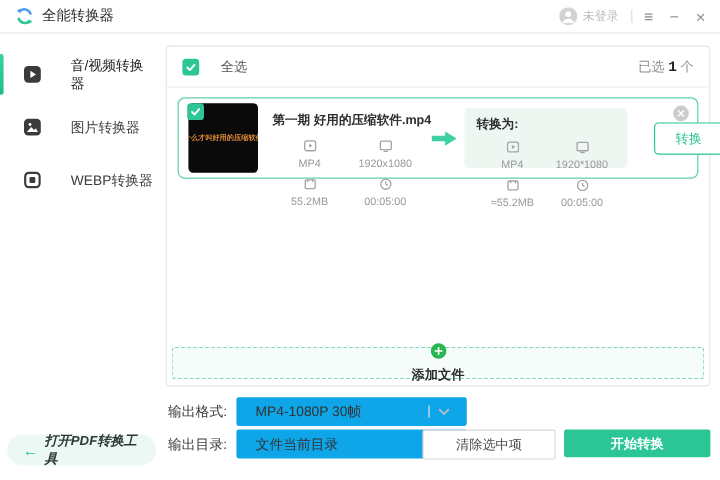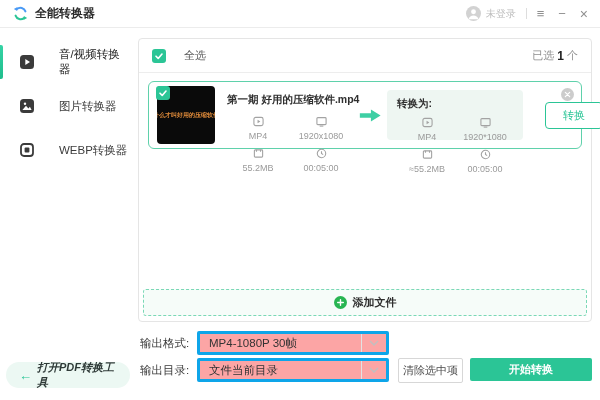--- a/index.html
+++ b/index.html
@@ -5,21 +5,21 @@
   html,body{margin:0;padding:0;}
   body{
     width:600px;height:400px;position:relative;overflow:hidden;
     background:#fff;color:#333;
     font-family:"Liberation Sans",sans-serif;
     -webkit-font-smoothing:antialiased;
   }
   
   .titlebar{height:28px;display:flex;align-items:center;padding:0 12px;
     border-bottom:1px solid #ececec;box-sizing:border-box;}
-  .tb-title{font-size:12px;font-weight:bold;color:#2b2b2b;margin-left:6px;}
+  .tb-title{font-size:12px;font-weight:normal;color:#2b2b2b;margin-left:6px;}
   .tb-right{margin-left:auto;display:flex;align-items:center;}
   .tb-login{font-size:10px;color:#bcbcbc;margin-left:5px;}
   .tb-divider{width:1px;height:11px;background:#ddd;margin:0 10px;}
   .tb-btn{color:#8f8f8f;line-height:1;margin-left:0;}
   .tb-menu{font-size:13px;}
   .tb-min{font-size:13px;margin-left:14px;}
   .tb-close{font-size:14px;margin-left:14px;}
   
   .layout{display:flex;height:372px;position:relative;}
   .sidebar{width:130px;flex:none;position:relative;padding-top:12px;box-sizing:border-box;}
@@ -34,21 +34,21 @@
   .pdf-arrow{color:#2bc596;font-weight:bold;font-style:normal;font-size:13px;}
   
   .main{flex:1;position:relative;}
   .panel{position:absolute;left:8px;right:8px;top:10px;height:284px;
     border:1px solid #e5e5e5;border-radius:4px;box-sizing:border-box;background:#fff;}
   .panel-head{height:33px;display:flex;align-items:center;padding:0 13px;
     border-bottom:1px solid #ededed;}
   .checkbox{width:14px;height:14px;border-radius:3px;background:#2bc596;
     display:flex;align-items:center;justify-content:center;flex:none;}
   .select-all-label{font-size:11px;color:#555;margin-left:18px;}
-  .selected-info{margin-left:auto;font-size:11px;color:#8d8d8d;display:flex;align-items:center;}
+  .selected-info{margin-left:auto;font-size:11px;color:#8d8d8d;display:flex;align-items:center;font-family:Liberation Mono, monospace;}
   .selected-count{color:#222;font-weight:bold;font-size:12px;margin:0 3px;}
   
   .card{margin:8px 9px 0;height:68px;border:1px solid #5fd1ab;border-radius:6px;
     position:relative;display:flex;box-sizing:border-box;}
   .card-check{position:absolute;left:7px;top:4px;z-index:2;}
   .thumb{width:58px;height:58px;margin:4px 0 0 8px;background:#0a0a0a;border-radius:4px;
     display:flex;align-items:center;justify-content:center;overflow:hidden;flex:none;}
   .thumb-text{color:#e08b3a;font-size:6px;font-weight:bold;white-space:nowrap;}
   .info{margin-left:12px;padding-top:11px;width:126px;flex:none;}
   .file-title{font-size:10.5px;font-weight:bold;color:#2f2f2f;white-space:nowrap;}
@@ -60,36 +60,36 @@
   .target-label{font-size:10.5px;font-weight:bold;color:#2f2f2f;}
   .target-box .detail-grid{margin-top:6px;grid-template-columns:60px auto;}
   .convert-btn{width:56px;height:25px;border:1px solid #2bc596;border-radius:4px;background:#fff;
     color:#2bc596;font-size:11px;display:flex;align-items:center;justify-content:center;
     align-self:center;margin-left:22px;flex:none;cursor:pointer;}
   .card-close{position:absolute;right:7px;top:6px;width:13px;height:13px;border-radius:50%;
     background:#ccc;display:flex;align-items:center;justify-content:center;}
   
   .add-area{position:absolute;left:4px;right:4px;bottom:5px;height:27px;
     border:1px dashed #7ad8b6;border-radius:3px;background:#f6fcf9;
-    display:flex;align-items:center;justify-content:center;gap:6px;box-sizing:border-box;cursor:pointer;}
+    display:flex;align-items:center;justify-content:center;gap:6px;box-sizing:border-box;cursor:pointer;flex-direction:column;}
   .plus-circle{width:13px;height:13px;border-radius:50%;background:#28b552;
     display:flex;align-items:center;justify-content:center;flex:none;}
   .add-label{font-size:11px;color:#2e2e2e;font-weight:bold;}
   
   .out-row{position:absolute;left:10px;display:flex;align-items:center;}
   .out-row.format{top:303px;}
   .out-row.dir{top:330px;}
   .out-label{font-size:11.5px;color:#3a3a3a;width:57px;flex:none;}
-  .select{width:192px;height:24px;border:3px solid #0ea5e9;border-radius:2px;display:flex;
-    align-items:center;box-sizing:border-box;background:#fca5a5;cursor:pointer;}
+  .select{width:192px;height:24px;border:7px solid #0ea5e9;border-radius:2px;display:flex;
+    align-items:center;box-sizing:border-box;background:#0ea5e9;cursor:pointer;}
   .select-value{flex:1;font-size:11.5px;color:#333;padding-left:9px;white-space:nowrap;}
   .select-caret{width:24px;height:100%;border-left:1px solid #e3e3e3;
     display:flex;align-items:center;justify-content:center;}
   .bottom-actions{position:absolute;right:8px;top:330px;display:flex;gap:7px;}
-  .clear-btn{height:23px;padding:0 4px;background:#fff;border:1px solid #d7d7d7;border-radius:2px;
+  .clear-btn{height:23px;padding:0 27px;background:#fff;border:1px solid #d7d7d7;border-radius:2px;
     font-size:11px;color:#4a4a4a;display:flex;align-items:center;cursor:pointer;}
   .start-btn{height:23px;width:122px;background:#2bc596;border-radius:2px;font-size:11px;color:#fff;
     display:flex;align-items:center;justify-content:center;font-weight:bold;cursor:pointer;}
 </style>
 </head>
 <body>
 
 <div class="titlebar">
   <span style="display:flex;">
     <svg width="17" height="17" viewBox="0 0 20 20">

